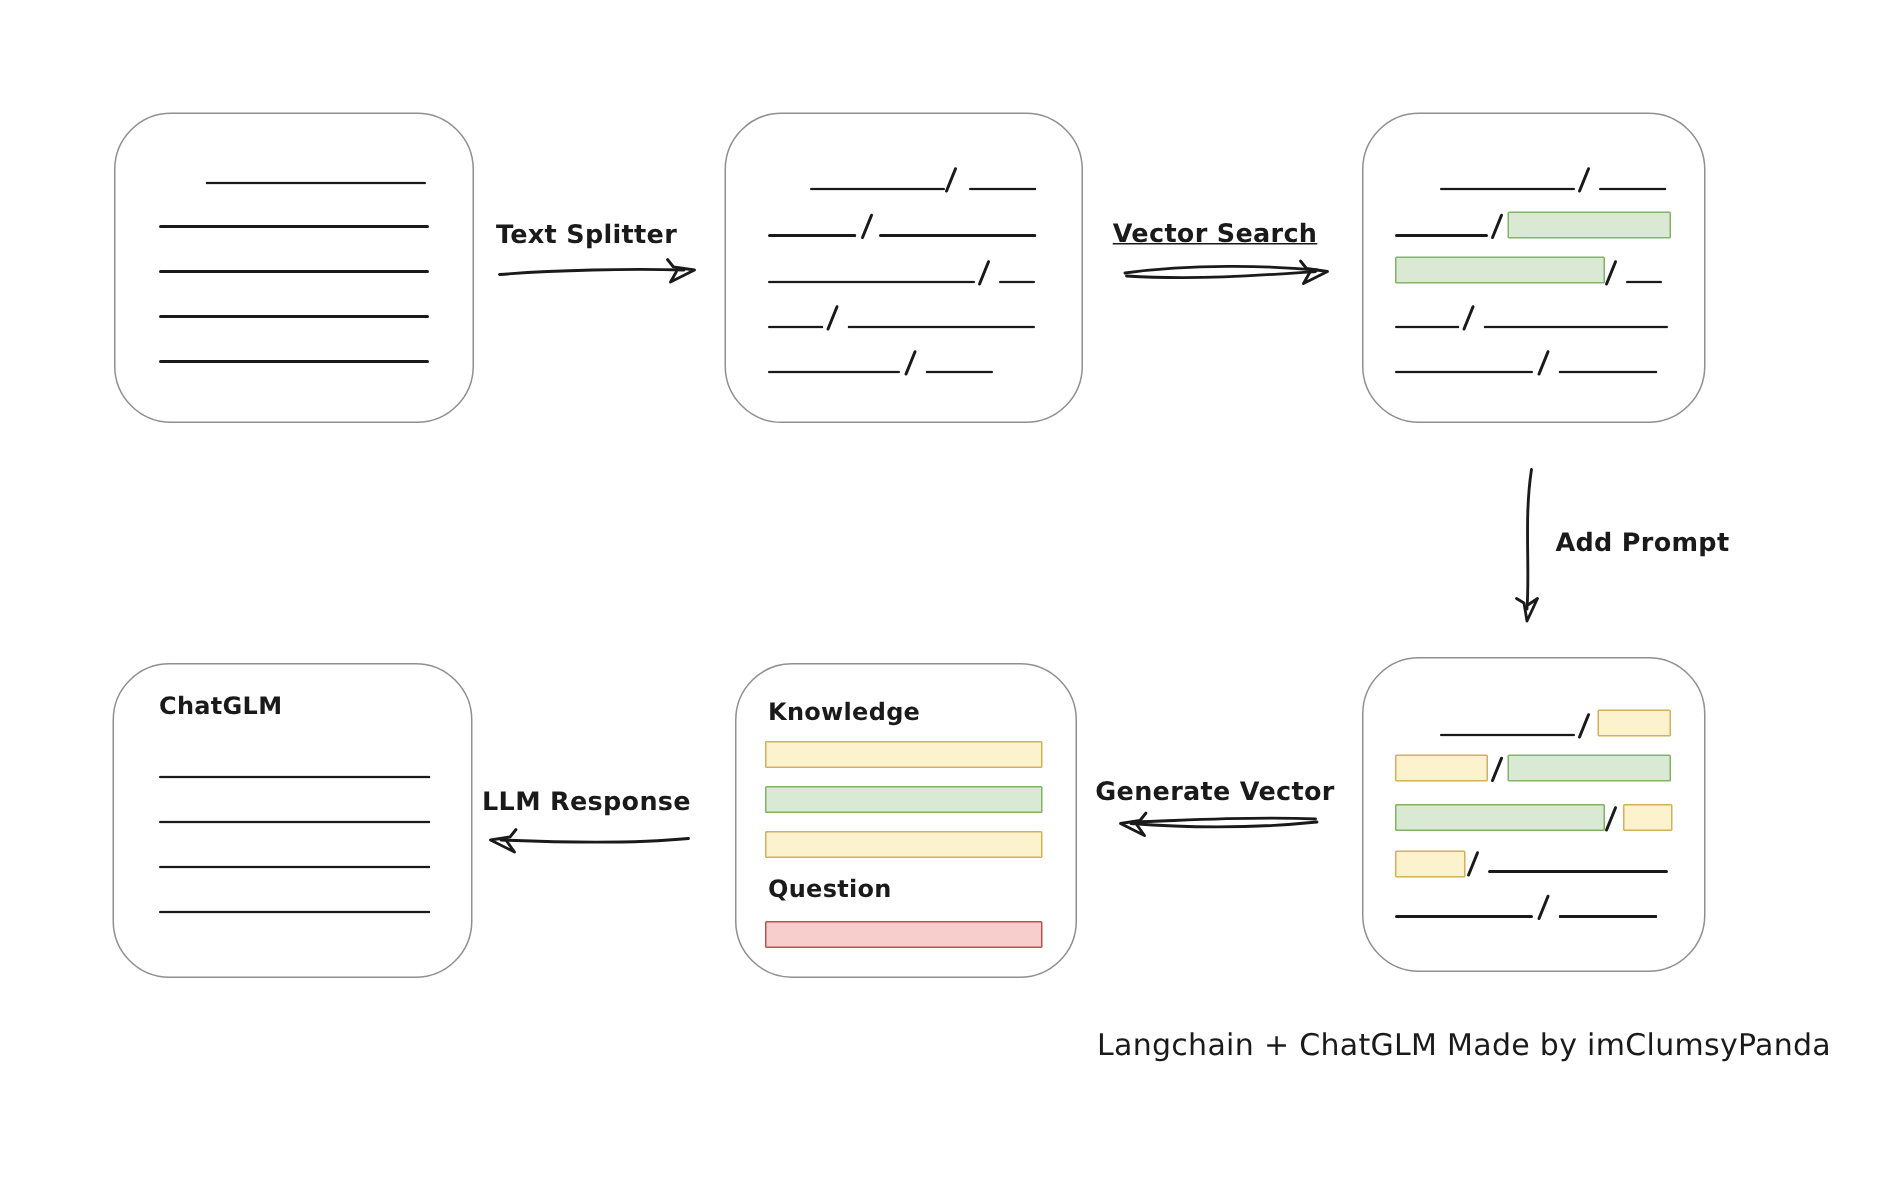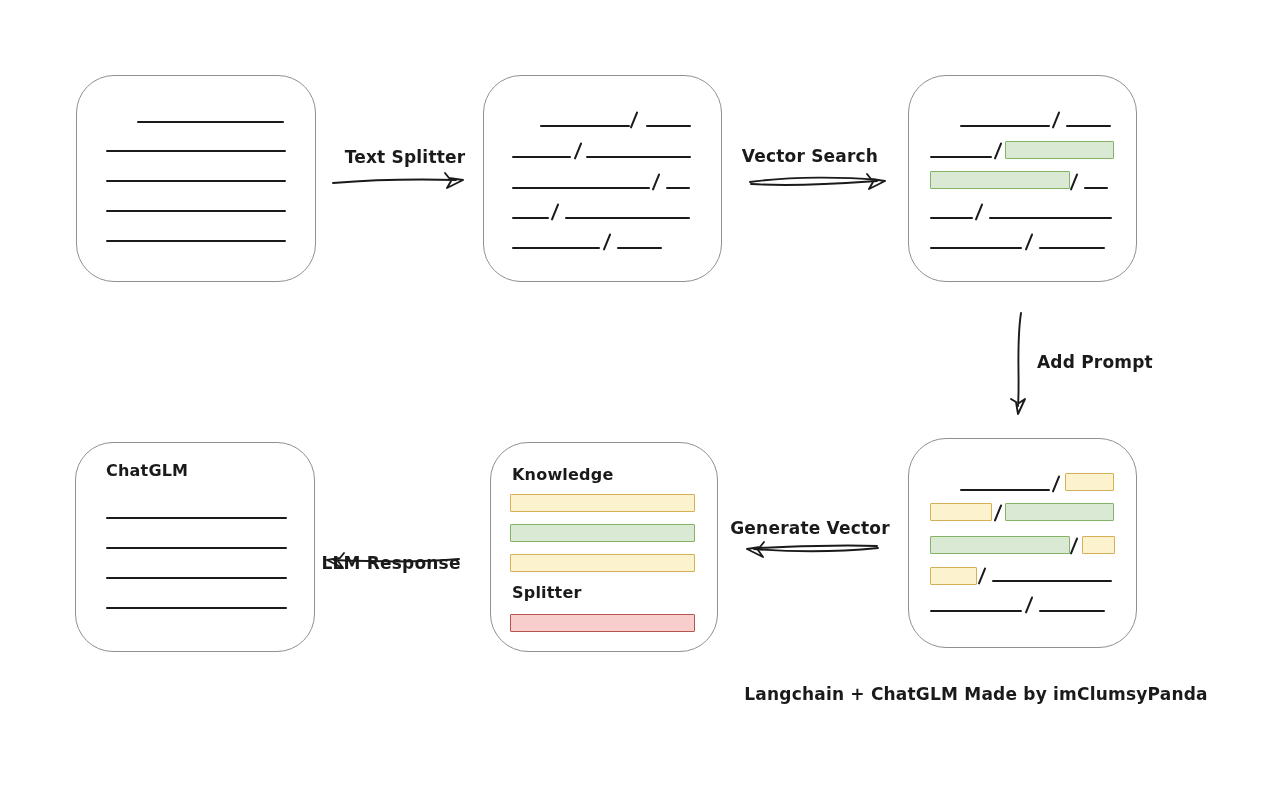--- a/index.html
+++ b/index.html
@@ -46,21 +46,21 @@
   }
   .arrow-label{
     position:absolute;
     font-size:17px;font-weight:600;
     color:var(--ink,#1a1a1a);
     white-space:nowrap;letter-spacing:.2px;
   }
   .arrow-label.centered{transform:translateX(-50%);}
   .caption{
     position:absolute;
-    font-size:17px;font-weight:700;
+    font-size:20px;font-weight:400;
     color:var(--ink,#1a1a1a);
     white-space:nowrap;
     transform:translateX(-50%);
     letter-spacing:.2px;
     text-align:right;
   }
   svg.arrows{position:absolute;left:0;top:0;width:1262px;height:792px;}
   svg.arrows path{
     fill:none;
     stroke:var(--ink,#1a1a1a);
@@ -92,25 +92,25 @@
       <path d="M878 548 C838 552, 792 552, 754 549"></path>
       <path d="M877 546 C832 544, 790 547, 755 548"></path>
       <path d="M764 542 L760 547 L747 549 L763 557 L758 550"></path>
     </g>
     <g>
       <path d="M459 559 C428 562, 382 562, 334 560"></path>
       <path d="M344 553 L340 558 L327 560 L343 568 L338 561"></path>
     </g>
   </svg>
 
-  <div class="arrow-label centered" style="left:405px;top:147px;">Text Splitter</div>
-  <div class="arrow-label centered" style="left:810px;top:146px;">Vector Search</div>
+  <div class="arrow-label centered" style="left:391px;top:147px;">Text Splitter</div>
+  <div class="arrow-label centered" style="left:810px;top:146px;text-decoration:underline;">Vector Search</div>
   <div class="arrow-label" style="left:1037px;top:352px;">Add Prompt</div>
   <div class="arrow-label centered" style="left:810px;top:518px;">Generate Vector</div>
-  <div class="arrow-label centered" style="left:391px;top:525px;margin-top:28px;">LLM Response</div>
+  <div class="arrow-label centered" style="left:391px;top:525px;">LLM Response</div>
 
   <div class="caption" style="left:976px;top:684px;">Langchain + ChatGLM Made by imClumsyPanda</div>
 
 <div class="node-box" style="left: 76px; top: 75px; width: 240px; height: 207px;"></div>
     <div class="hline" style="width: 147px; left: 137px; top: 121px;"></div>
     <div class="hline" style="width: 180px; left: 106px; top: 150px;"></div>
     <div class="hline" style="width: 180px; left: 106px; top: 180px;"></div>
     <div class="hline" style="width: 180px; left: 106px; top: 210px;"></div>
     <div class="hline" style="width: 180px; left: 106px; top: 240px;"></div>
     <div class="node-box" style="left: 483px; top: 75px; width: 239px; height: 207px;"></div>
@@ -159,21 +159,21 @@
     <div class="slash" style="left: 981px; top: 567px;"></div>
     <div class="hline" style="width: 120px; left: 992px; top: 580px;"></div>
     <div class="hline" style="width: 92px; left: 930px; top: 610px;"></div>
     <div class="slash" style="left: 1028px; top: 596px;"></div>
     <div class="hline" style="width: 66px; left: 1039px; top: 610px;"></div>
     <div class="node-box" style="left: 490px; top: 442px; width: 228px; height: 210px;"></div>
     <div class="box-label" style="left: 512px; top: 465px; text-align: right;">Knowledge</div>
     <div class="chunk yellow" style="width: 183px; left: 510px; top: 494px;"></div>
     <div class="chunk green" style="width: 183px; left: 510px; top: 524px;"></div>
     <div class="chunk yellow" style="width: 183px; left: 510px; top: 554px;"></div>
-    <div class="box-label" style="left: 512px; top: 583px;">Splitter</div>
+    <div class="box-label" style="left: 512px; top: 583px;">Question</div>
     <div class="chunk red" style="width: 183px; left: 510px; top: 614px;"></div>
     <div class="node-box" style="left: 75px; top: 442px; width: 240px; height: 210px;"></div>
     <div class="box-label" style="left: 106px; top: 461px;">ChatGLM</div>
     <div class="hline" style="width: 181px; left: 106px; top: 517px;"></div>
     <div class="hline" style="width: 181px; left: 106px; top: 547px;"></div>
     <div class="hline" style="width: 181px; left: 106px; top: 577px;"></div>
     <div class="hline" style="width: 181px; left: 106px; top: 607px;"></div>
   </div>
 
 </body></html>

